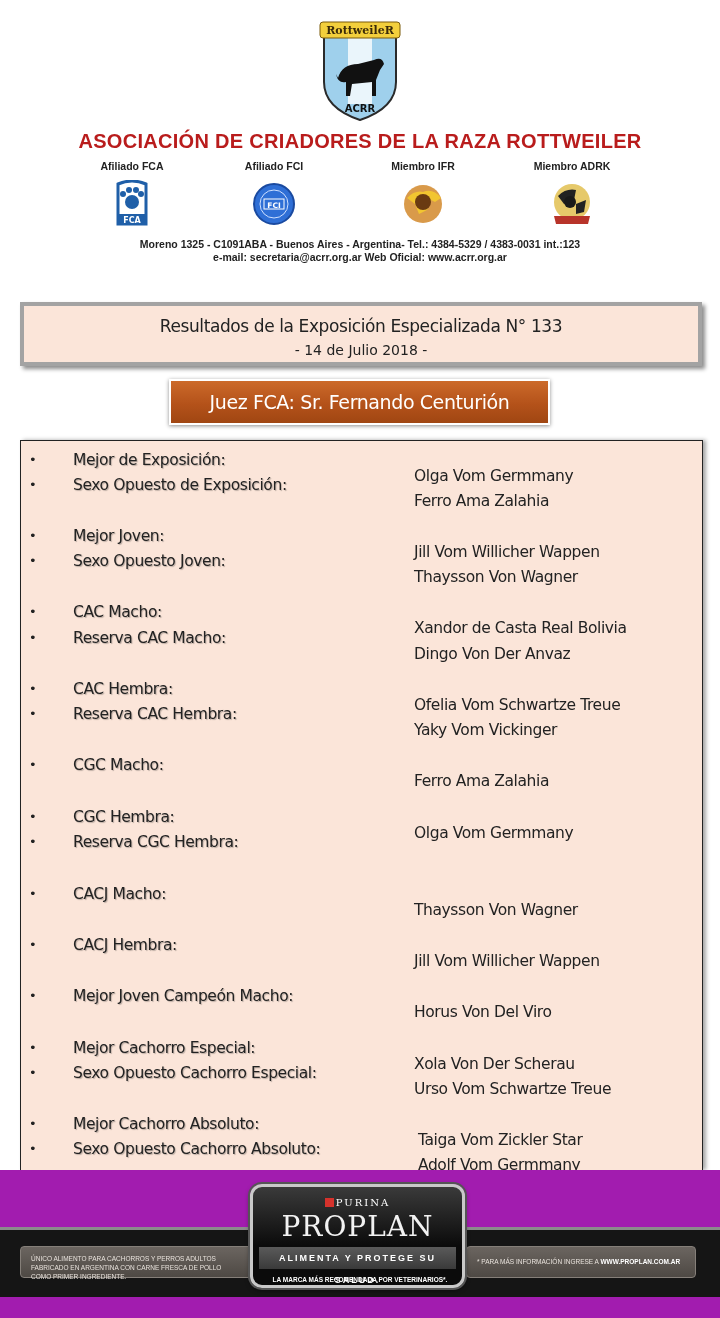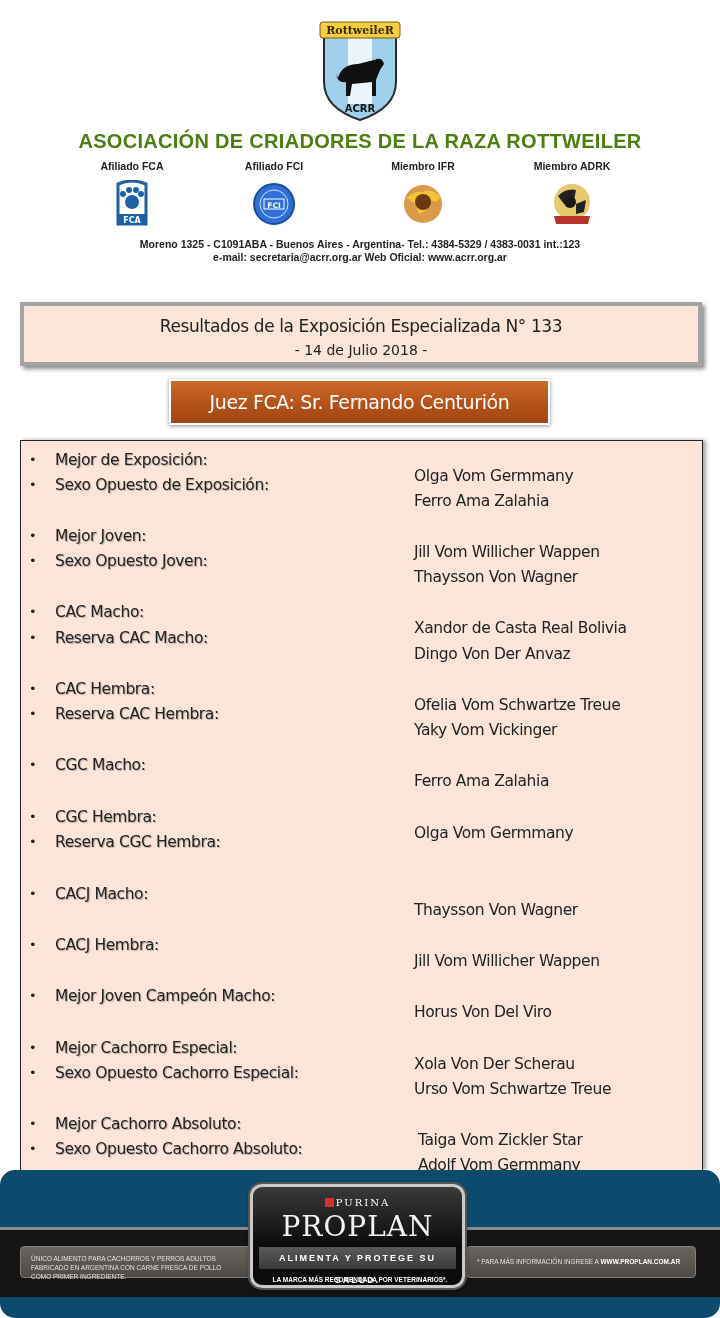--- a/index.html
+++ b/index.html
@@ -2,21 +2,21 @@
 <html><head>
 <meta charset="utf-8">
 <style>
   * { box-sizing: border-box; margin: 0; padding: 0; }
   html, body { width: 720px; height: 1318px; background: #ffffff; overflow: hidden; }
   body { position: relative; font-family: "Liberation Sans", sans-serif; color: #000; }
 
   
   .crest { position: absolute; left: 318px; top: 20px; width: 84px; height: 102px; }
   .org-title { position: absolute; left: 0; top: 130px; width: 720px; text-align: center;
-    font-family: "Liberation Sans", sans-serif; font-weight: bold; font-size: 20px; letter-spacing: 0.3px; color: #4d7c0f; }
+    font-family: "Liberation Sans", sans-serif; font-weight: bold; font-size: 20px; letter-spacing: 0.3px; color: #b91c1c; }
 
   .affils { position: absolute; top: 160px; left: 0; width: 720px; height: 70px; }
   .affil { position: absolute; top: 0; width: 120px; text-align: center; }
   .affil-label { font-size: 10.5px; font-weight: bold; color: #222; display: block; height: 14px; }
   .affil-logo { width: 44px; height: 48px; margin: 6px auto 0; display: block; }
 
   .contact { position: absolute; top: 238px; left: 0; width: 720px; text-align: center;
     font-size: 10.5px; font-weight: bold; color: #222; line-height: 13px; }
 
   
@@ -29,25 +29,25 @@
   .judge { position: absolute; left: 169px; top: 379px; width: 381px; height: 46px;
     background: linear-gradient(#cc6a2a, #b4521a 55%, #a04612); border: 2px solid #fff;
     box-shadow: 0 1px 4px rgba(0,0,0,0.45); color: #fff; text-align: center;
     font-family: "DejaVu Sans", sans-serif; font-size: 19px; line-height: 42px; letter-spacing: -0.4px; }
 
   
   .results { position: absolute; left: 20px; top: 440px; width: 683px; height: 730px;
     background: #fbe5d9; border: 1px solid #222; border-bottom: none; box-shadow: 3px 0 4px rgba(0,0,0,0.35); }
   .row { position: absolute; left: 0; width: 680px; height: 24px; font-family: "DejaVu Sans", sans-serif; font-size: 15.5px; color: #222; letter-spacing: -0.4px; }
   .bullet { position: absolute; left: 8px; top: 0; font-size: 13px; line-height: 24px; }
-  .award { position: absolute; left: 34px; top: 0; line-height: 24px; text-shadow: 1px 1px 1px rgba(0,0,0,0.25); }
+  .award { position: absolute; left: 52px; top: 0; line-height: 24px; text-shadow: 1px 1px 1px rgba(0,0,0,0.25); }
   .winner { position: absolute; left: 393px; top: 16px; line-height: 24px; }
 
   
-  .footer { position: absolute; left: 0; top: 1170px; width: 720px; height: 148px; background: #0c4a6e; border-radius: 15px; }
+  .footer { position: absolute; left: 0; top: 1170px; width: 720px; height: 148px; background: #a21caf; }
   .footer-band { position: absolute; left: 0; top: 57px; width: 720px; height: 70px; background: #151515;
     border-top: 3px solid #8b8b8b; }
   .footer-pill { position: absolute; top: 16px; height: 32px; background: linear-gradient(#6b6560, #4e4944);
     border: 1px solid #857f79; border-radius: 4px; color: #e8e2dc; font-size: 6.5px; line-height: 9px; padding: 7px 10px; }
   .pill-left { left: 20px; width: 232px; }
   .pill-right { left: 466px; width: 230px; line-height: 16px; }
   .pill-right b { color: #fff; }
   .proplan-badge { position: absolute; left: 250px; top: 14px; width: 215px; height: 104px;
     background: linear-gradient(#3a3a3a, #0b0b0b 60%); border: 3px solid #c9c9c9; border-radius: 12px;
     box-shadow: 0 0 0 2px #555, 0 2px 5px rgba(0,0,0,0.6); text-align: center; }

